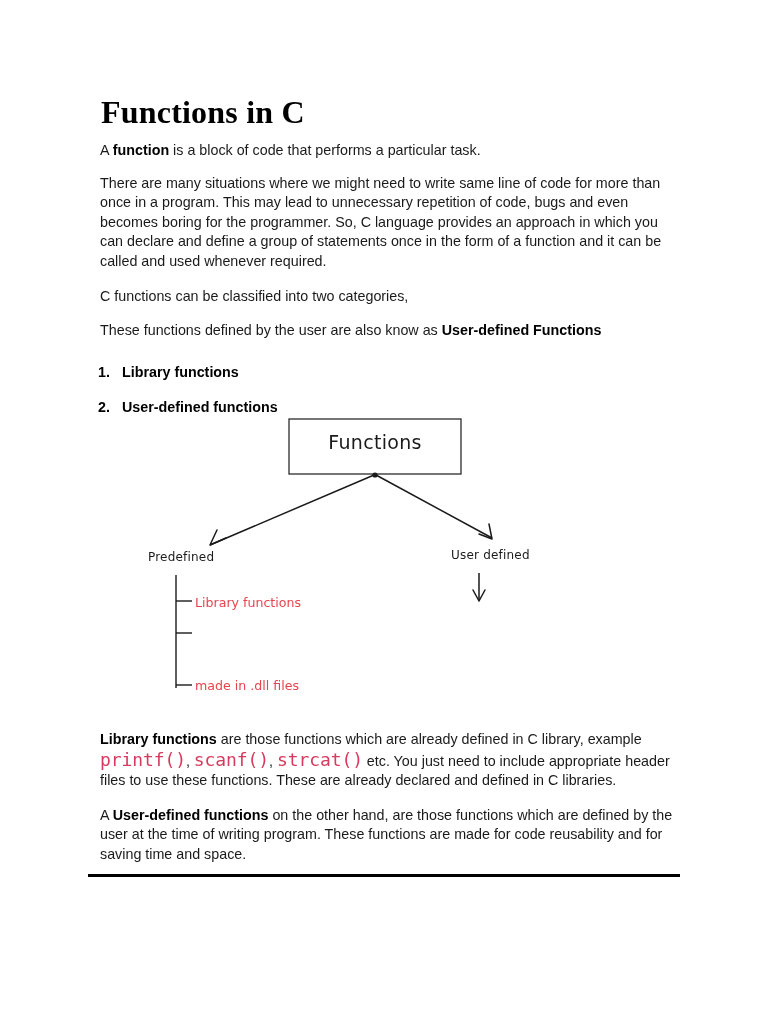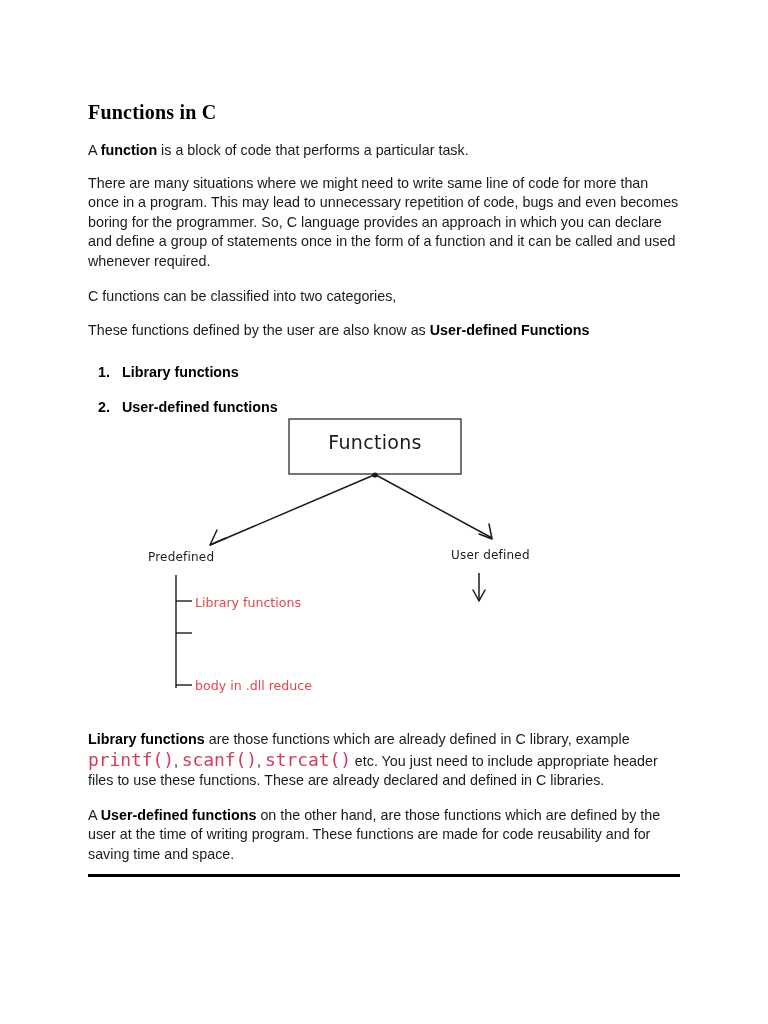--- a/index.html
+++ b/index.html
@@ -27,32 +27,32 @@
     position: absolute;
     left: 88px;
     top: 95px;
     width: 592px;
   }
 
   
   .doc-title {
     font-family: "Liberation Serif", serif;
     font-weight: bold;
-    font-size: 20px;
+    font-size: 32px;
     line-height: 34px;
     letter-spacing: 0.2px;
-    margin: 0 0 12px 0;
+    margin: 0 0 12px 13px;
     color: #000;
   }
 
   
   .para {
     font-size: 14.3px;
     line-height: 19.6px;
-    margin: 0 0 15px 0;
+    margin: 0 0 15px 12px;
     color: #1a1a1a;
     text-align: left;
   }
   .para.tight { margin-bottom: 13px; }
   .para b, .bold { font-weight: bold; color: #000; }
 
   code.inline {
     font-family: "DejaVu Sans Mono", "Liberation Mono", monospace;
     font-size: 18px;
     color: #d63a5e;
@@ -187,21 +187,21 @@
       <path d="M 391 168 L 391 195" fill="none" stroke="#1a1a1a" stroke-width="1.5"></path>
       <path d="M 391 196 L 385 185 M 391 196 L 397 185" fill="none" stroke="#1a1a1a" stroke-width="1.5" stroke-linecap="round"></path>
     </svg>
 
     <div class="dg-text box-label">Functions</div>
 
     <div class="dg-text branch-label label-predefined">Predefined</div>
     <div class="dg-text branch-label label-userdefined">User defined</div>
 
     <div class="dg-text red-item red-1">Library functions</div>
-    <div class="dg-text red-item red-3">body in .dll reduce</div>
+    <div class="dg-text red-item red-3">made in .dll files</div>
 
   </div>
 
   <div class="tail-text">
     <p class="para"><span class="bold">Library functions</span><span> are those functions which are already defined in C library, example </span><code class="inline">printf()</code><span>, </span><code class="inline">scanf()</code><span>, </span><code class="inline">strcat()</code><span> etc. You just need to include appropriate header files to use these functions. These are already declared and defined in C libraries.</span></p>
 
     <p class="para"><span>A </span><span class="bold">User-defined functions</span><span> on the other hand, are those functions which are defined by the user at the time of writing program. These functions are made for code reusability and for saving time and space.</span></p>
   </div>
 
   <div class="bottom-rule"></div>

